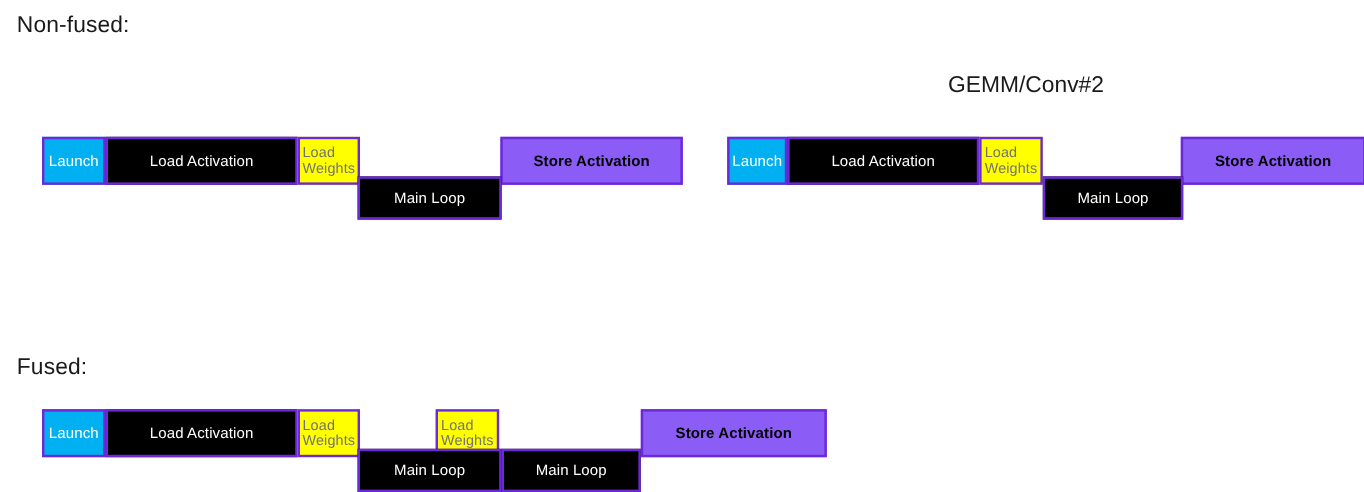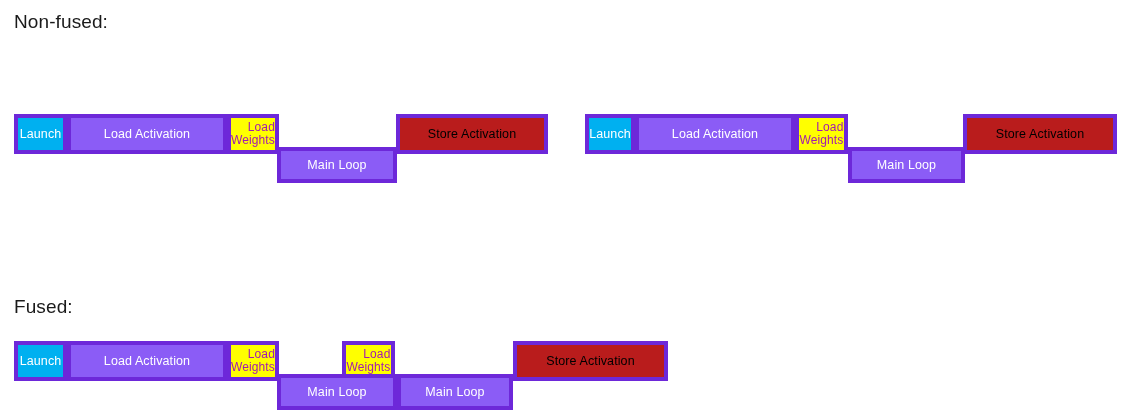--- a/index.html
+++ b/index.html
@@ -34,56 +34,59 @@
     font-size: 19px;
     line-height: 1;
     color: #1a1a1a;
     white-space: nowrap;
     text-align: center;
     transform: translateX(-50%);
   }
   .bar {
     position: absolute;
     box-sizing: border-box;
-    border: 4px solid #6d28d9;
+    border: 2px solid #6d28d9;
     display: flex;
     align-items: center;
     justify-content: center;
-    text-align: right;
+    text-align: left;
     font-size: 12.5px;
     line-height: 1.04;
     overflow: hidden;
     white-space: pre-line;
     letter-spacing: 0.1px;
+    margin-left: 21px;
   }
   .bar.launch {
     background: #00B0F0;
     color: #ffffff;
   }
   .bar.load-activation,
   .bar.main-loop {
-    background: #8b5cf6;
+    background: #000000;
     color: #ffffff;
   }
   .bar.load-weights {
     background: #FFFF00;
-    color: #a21caf;
+    color: #737373;
     font-size: 12px;
     line-height: 1.08;
   }
   .bar.store-activation {
-    background: #b91c1c;
+    background: #8b5cf6;
     color: #000000;
+    font-weight: bold;
   }
 </style>
 </head>
 <body>
 
 <div class="canvas" id="canvas">
     <div class="section-label" style="left: 14px; top: 12px;">Non-fused:</div>
+    <div class="group-title" style="left: 855px; top: 62px;">GEMM/Conv#2</div>
     <div class="bar launch" style="left: 14px; top: 114px; width: 53px; height: 40px;">Launch</div>
     <div class="bar load-activation" style="left: 67px; top: 114px; width: 160px; height: 40px;">Load Activation</div>
     <div class="bar load-weights" style="left: 227px; top: 114px; width: 52px; height: 40px;">Load
 Weights</div>
     <div class="bar store-activation" style="left: 396px; top: 114px; width: 152px; height: 40px;">Store Activation</div>
     <div class="bar launch" style="left: 585px; top: 114px; width: 50px; height: 40px;">Launch</div>
     <div class="bar load-activation" style="left: 635px; top: 114px; width: 160px; height: 40px;">Load Activation</div>
     <div class="bar load-weights" style="left: 795px; top: 114px; width: 53px; height: 40px;">Load
 Weights</div>
     <div class="bar store-activation" style="left: 963px; top: 114px; width: 154px; height: 40px;">Store Activation</div>

